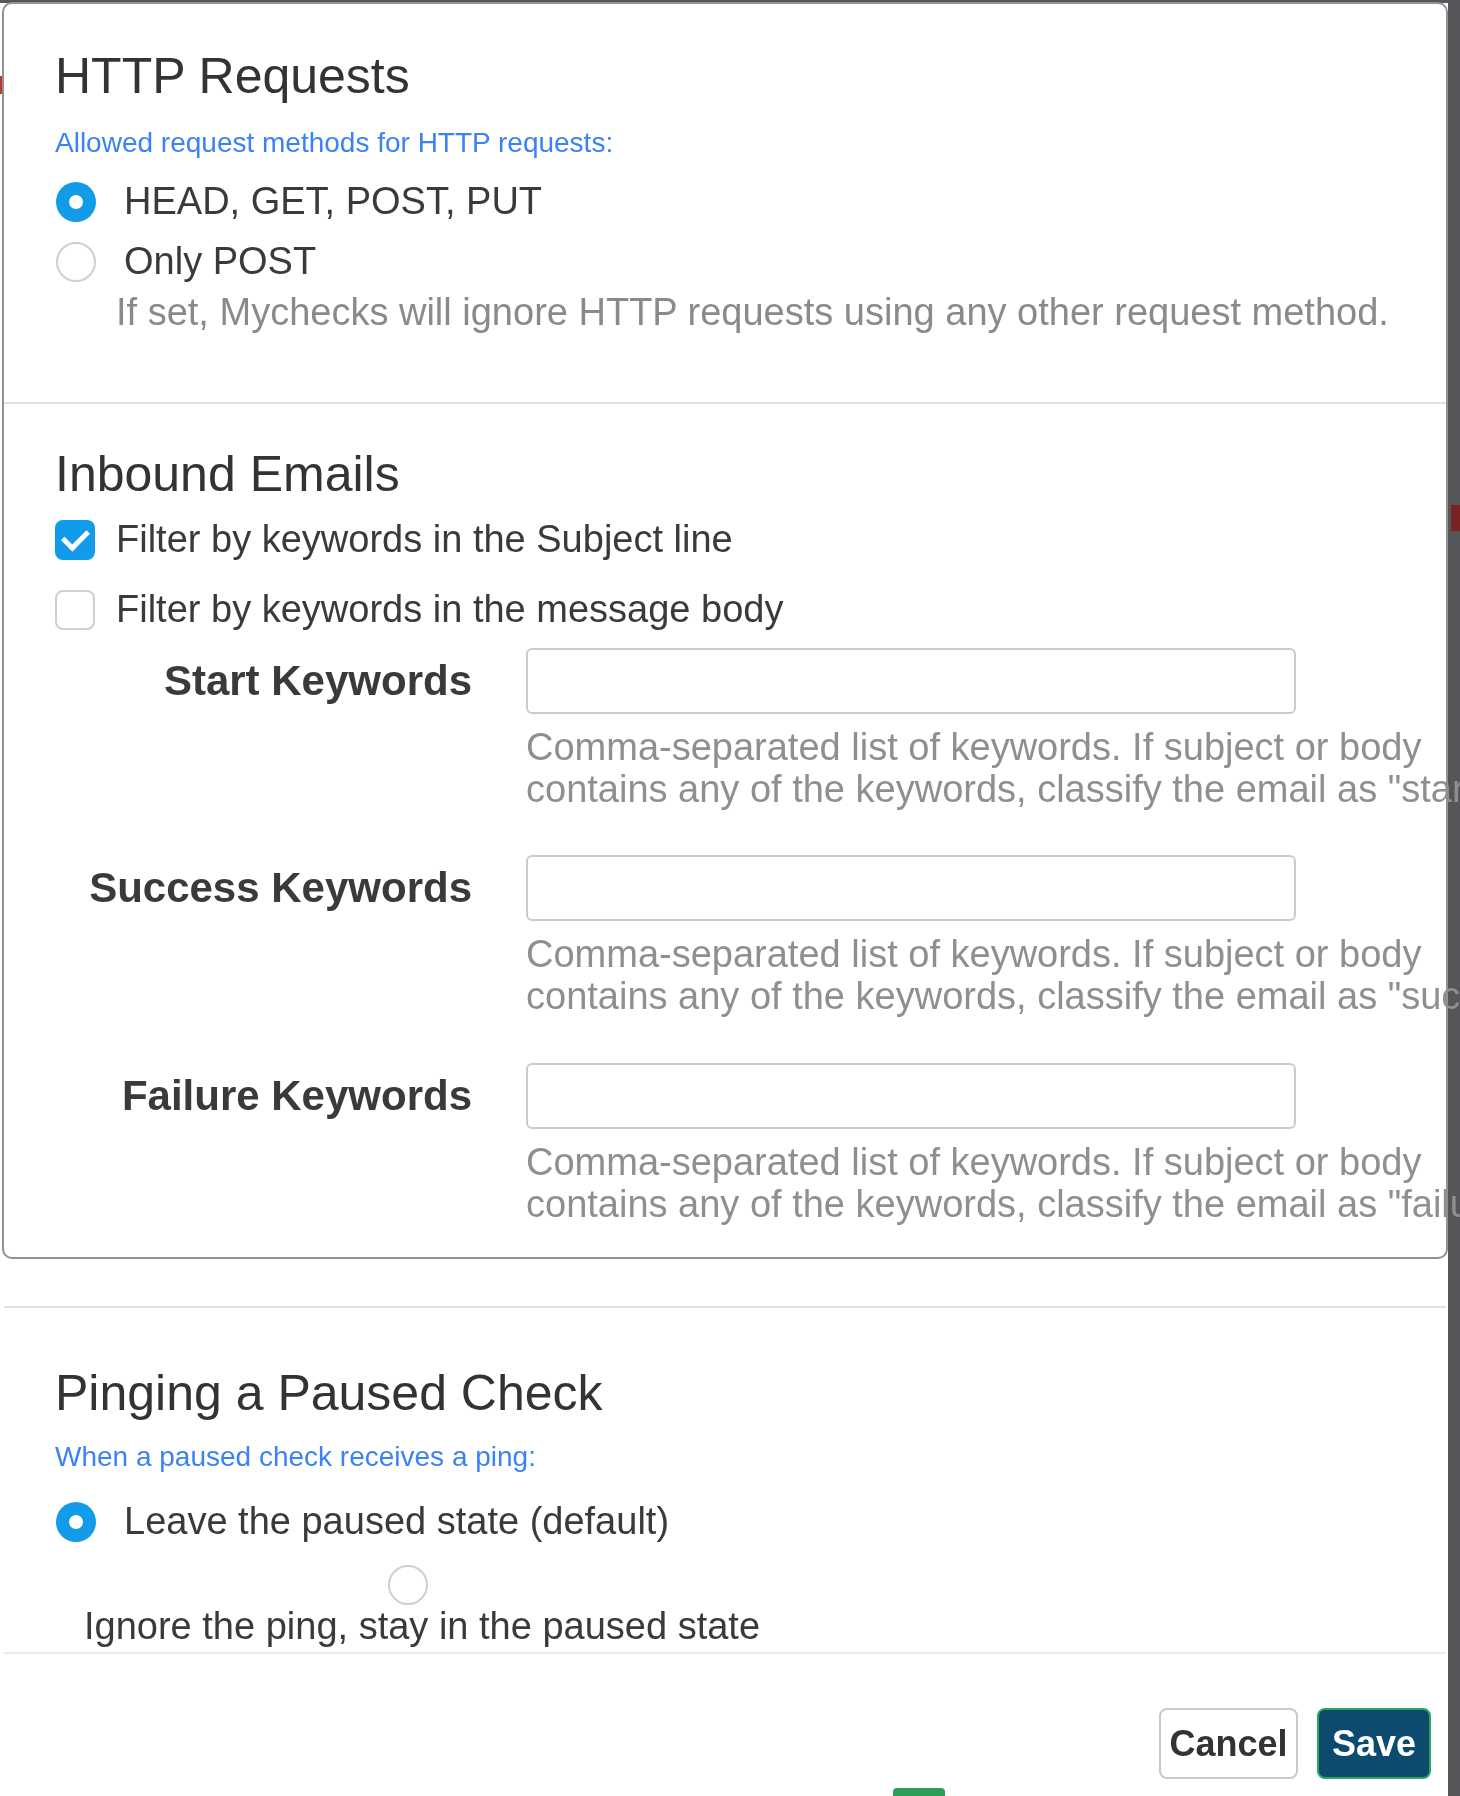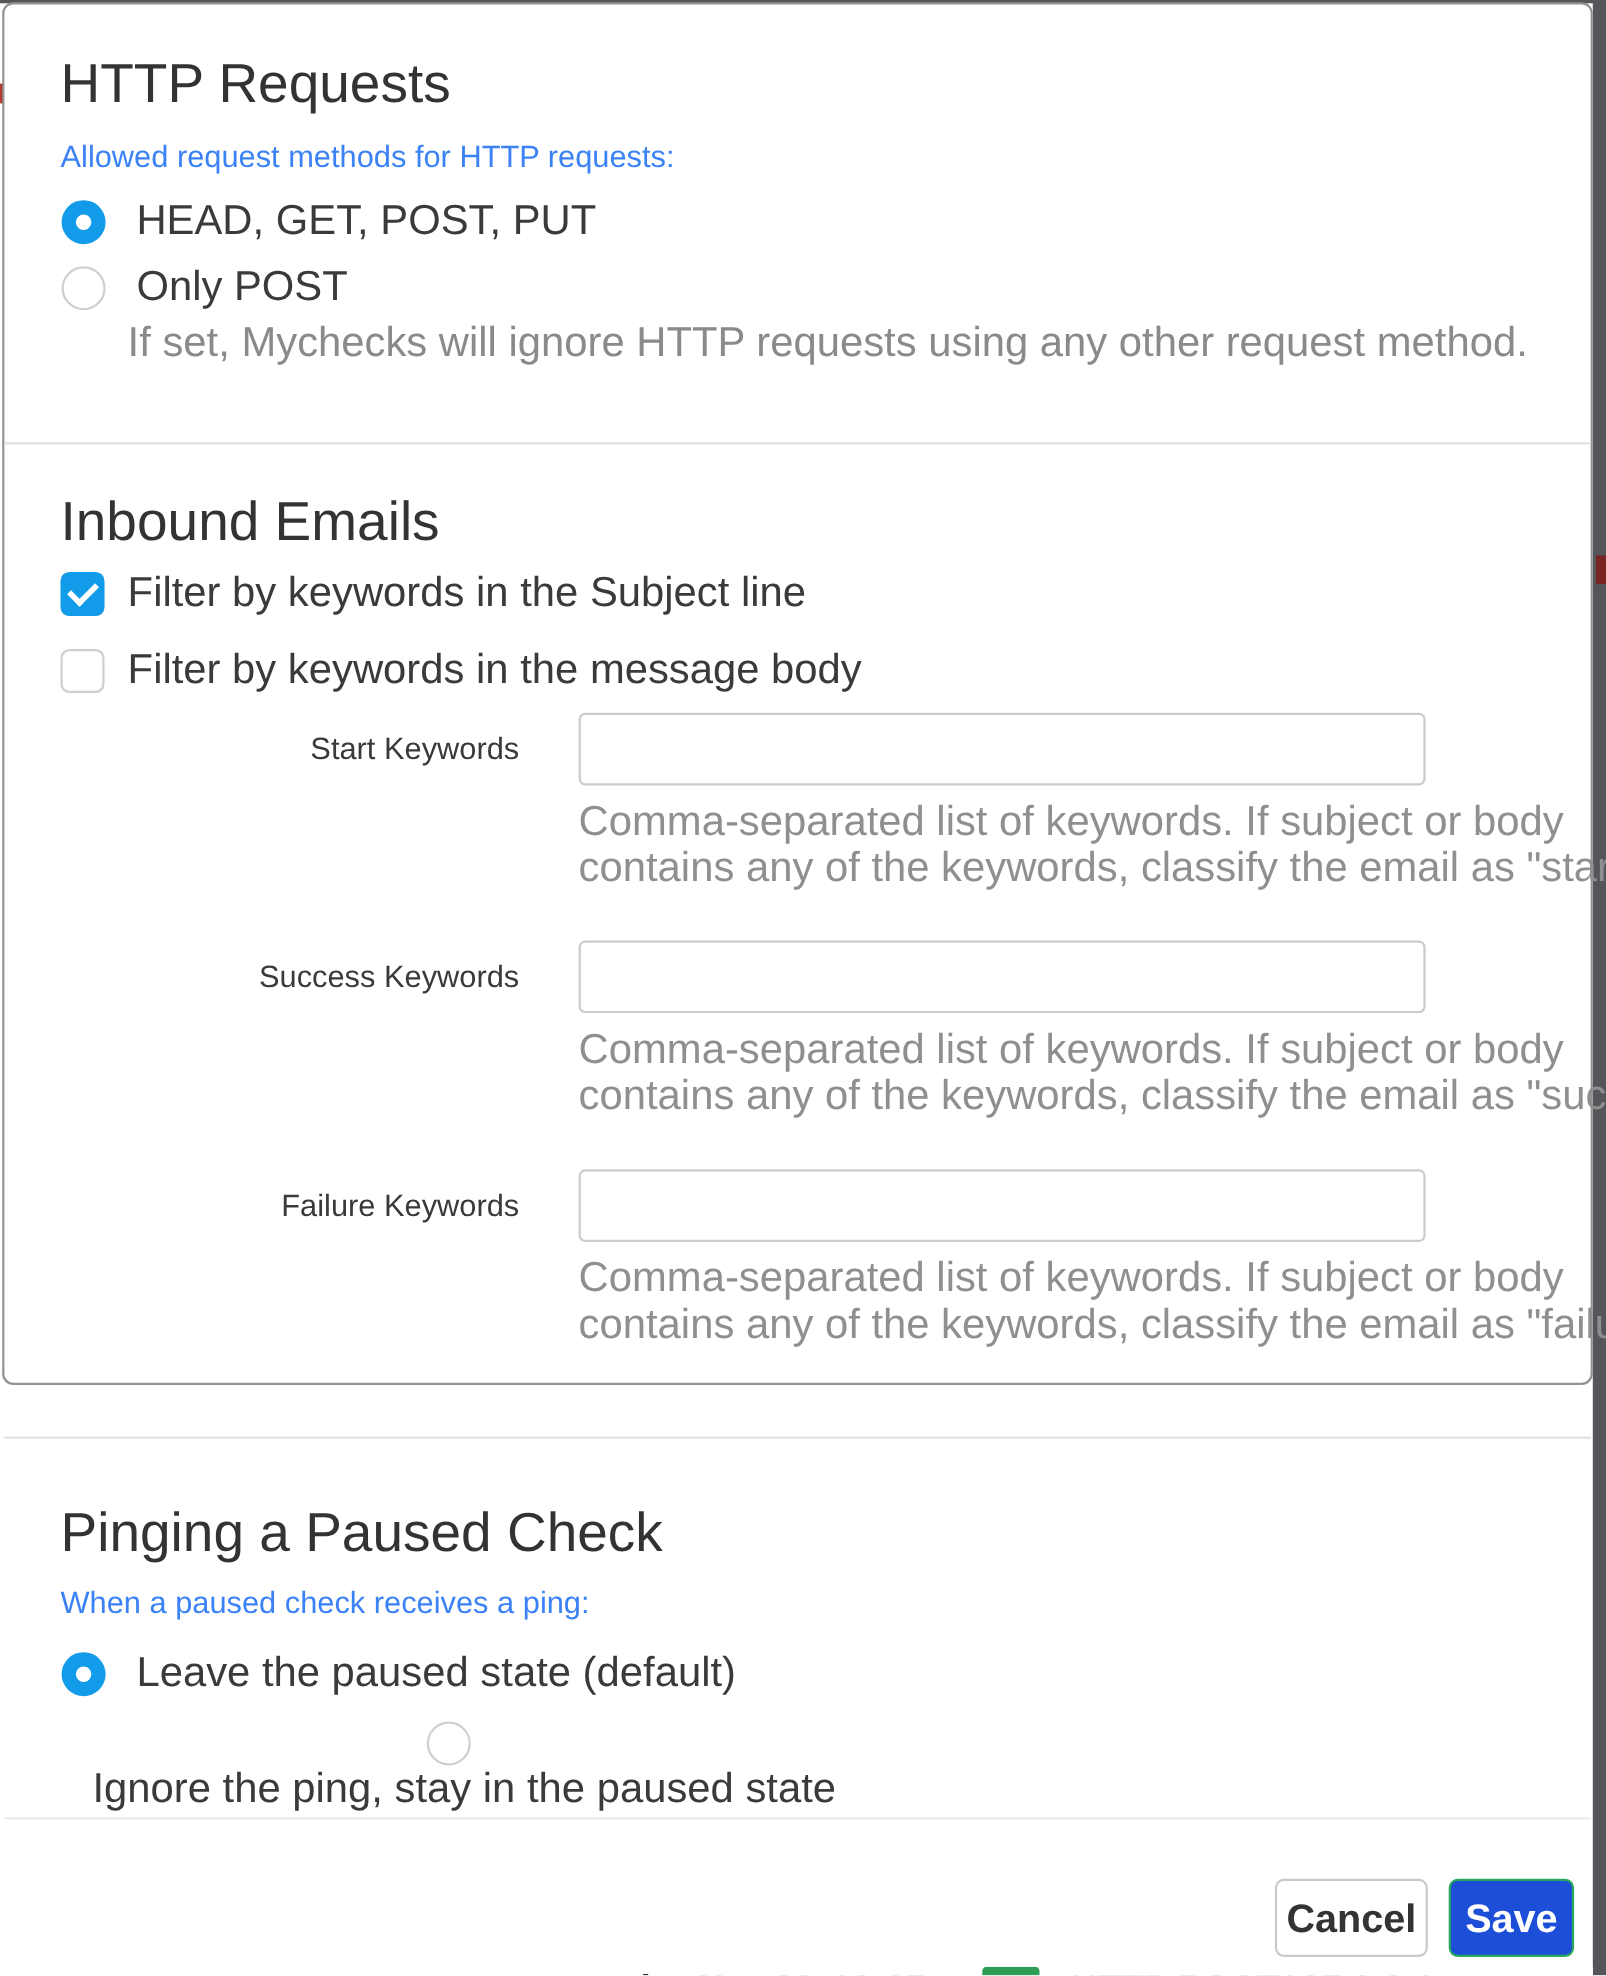--- a/index.html
+++ b/index.html
@@ -57,39 +57,39 @@
   .row-cb2{top:584px;}
   .checkbox{width:40px;height:40px;border-radius:8px;box-sizing:border-box;flex:0 0 40px;
             display:flex;align-items:center;justify-content:center;}
   .checkbox.on{background:#129be8;}
   .checkbox.off{background:#fff;border:2px solid #cfcfcf;}
   .checkmark{display:block;width:20px;height:11px;border-left:5px solid #fff;border-bottom:5px solid #fff;
              transform:rotate(-45deg);margin-top:-6px;}
   .cb-label{margin-left:21px;font-size:38px;color:#3a3a3a;white-space:nowrap;}
 
   
-  .field-label{position:absolute;left:51px;width:417px;text-align:right;font-size:28px;font-weight:normal;
+  .field-label{position:absolute;left:51px;width:417px;text-align:right;font-size:42px;font-weight:bold;
                color:#3a3a3a;line-height:66px;white-space:nowrap;}
   .field-input{position:absolute;left:522px;width:770px;height:66px;box-sizing:border-box;
                border:2px solid #cbcbcb;border-radius:6px;background:#fff;font-size:36px;padding:0 18px;
                font-family:"Liberation Sans","DejaVu Sans",sans-serif;color:#333;outline:none;}
   .lbl-a,.inp-a{top:644px;}
   .lbl-b,.inp-b{top:851px;}
   .lbl-c,.inp-c{top:1059px;}
   .field-help{position:absolute;left:522px;font-size:38px;line-height:42px;color:#8f8f8f;white-space:nowrap;}
   .hlp-a{top:722px;}
   .hlp-b{top:929px;}
   .hlp-c{top:1137px;}
 
   
   .btn{position:absolute;top:1704px;height:71px;box-sizing:border-box;border-radius:8px;
        font-size:36px;font-family:"Liberation Sans","DejaVu Sans",sans-serif;
        display:flex;align-items:center;justify-content:center;cursor:pointer;font-weight:bold;}
   .btn-cancel{left:1155px;width:139px;background:#fff;border:2px solid #c9c9c9;color:#333;}
-  .btn-save{left:1313px;width:114px;background:#1d4ed8;border:2px solid #29a75c;color:#fff;}
+  .btn-save{left:1313px;width:114px;background:#0c4a6e;border:2px solid #29a75c;color:#fff;}
 </style>
 </head>
 <body>
 
 <div id="screen">
 
   <div class="edge-top"></div>
   <div class="scroll-strip"></div>
   <div class="scroll-notch"></div>
   <div class="left-artifact"></div>

